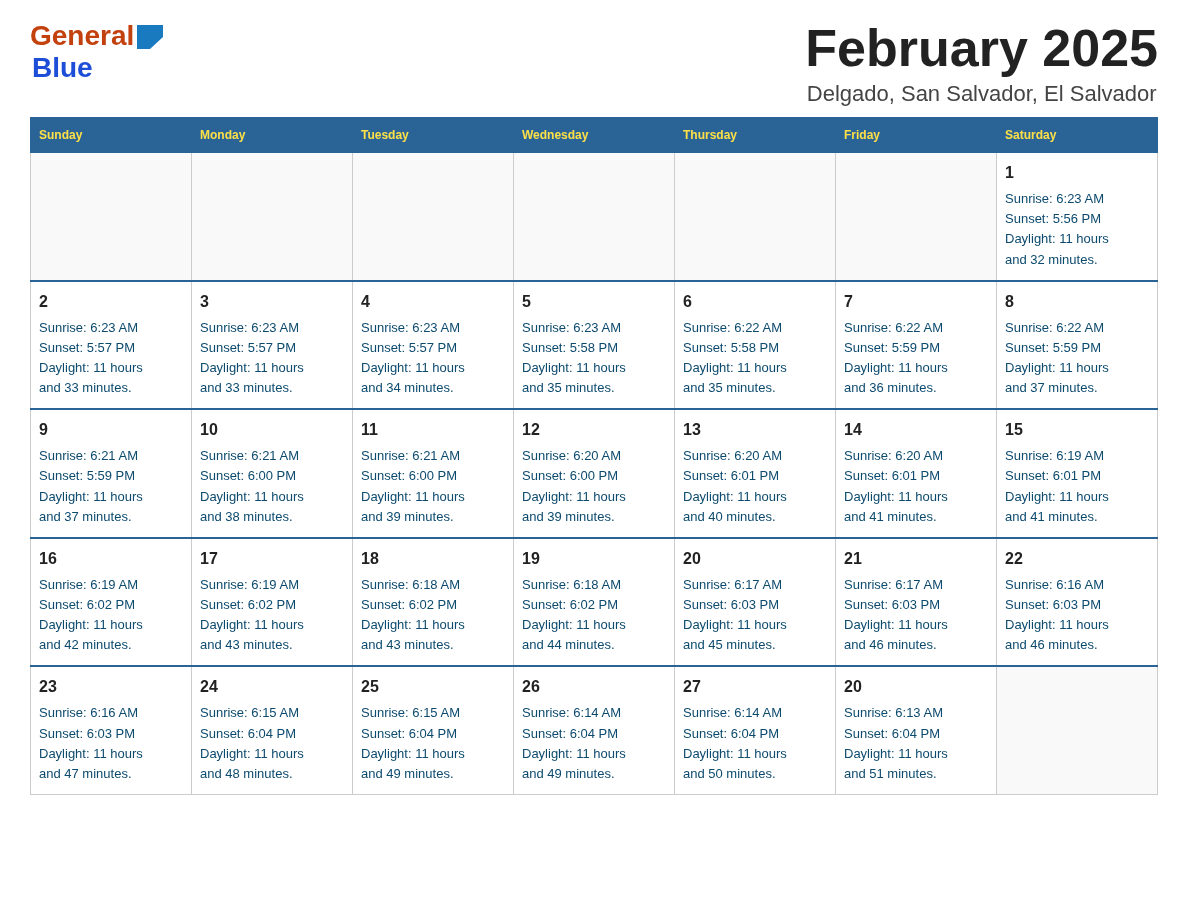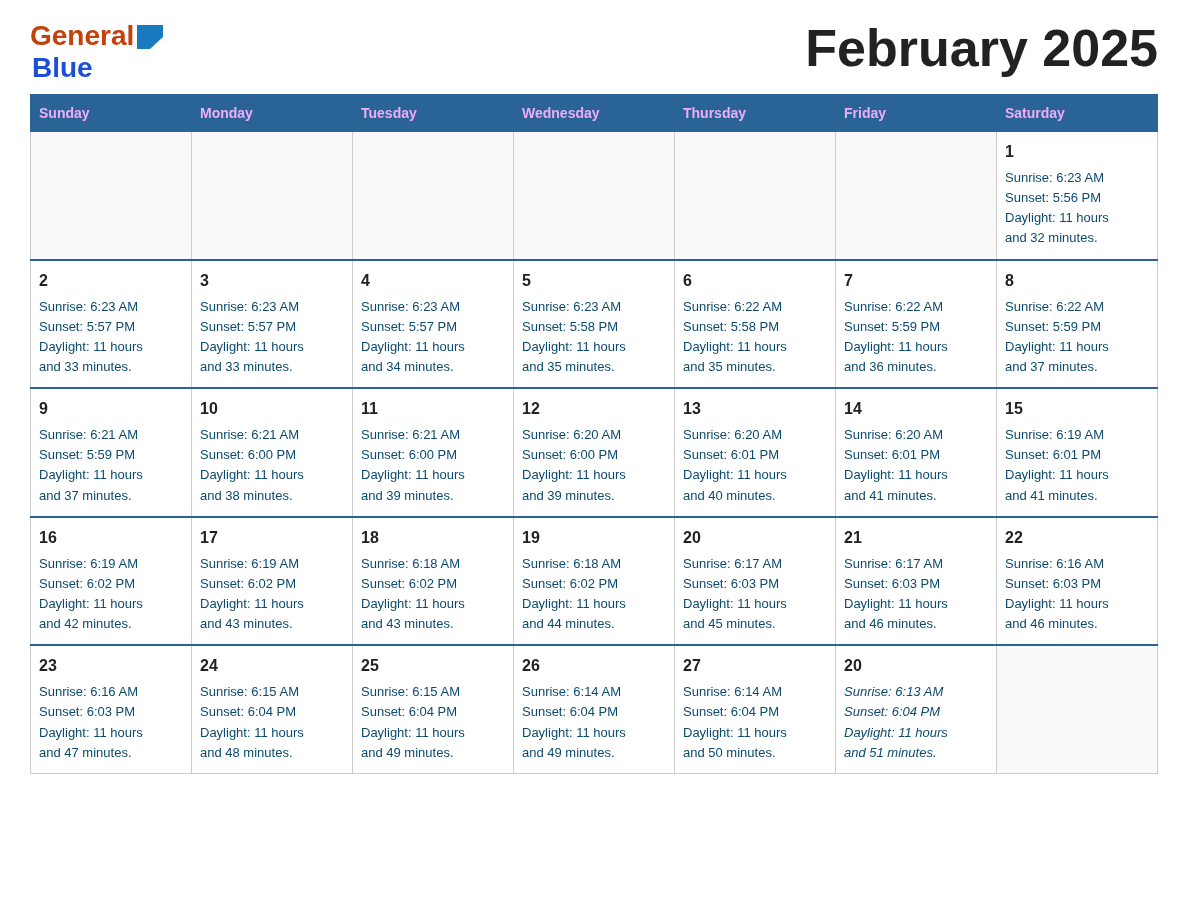--- a/index.html
+++ b/index.html
@@ -29,22 +29,22 @@
       color: #444;
       margin-top: 4px;
     }
     .calendar {
       width: 100%;
       border-collapse: collapse;
       margin-top: 10px;
     }
     .calendar th {
       background: #2a6496;
-      color: #f0abfc;
-      font-size: 14px;
+      color: #fde047;
+      font-size: 12px;
       font-weight: bold;
       padding: 10px 8px;
       text-align: left;
       border: 1px solid #2a6496;
     }
     .calendar td {
       border: 1px solid #ccc;
       vertical-align: top;
       padding: 8px 8px 10px 8px;
       width: 14.28%;
@@ -97,20 +97,21 @@
 
         </svg>
       </span>
     </div>
     <div class="logo-line2">
       <span style="font-size:28px;font-weight:bold;color:#1d4ed8;font-family:Arial,sans-serif;margin-left:2px;">Blue</span>
     </div>
   </div>
   <div class="title-section">
     <div class="month-title">February 2025</div>
+    <div class="location-title">Delgado, San Salvador, El Salvador</div>
   </div>
 </div>
 
 <table class="calendar">
   <thead>
     <tr>
     <th>Sunday</th>
         <th>Monday</th>
         <th>Tuesday</th>
         <th>Wednesday</th>
@@ -319,21 +320,21 @@
         </td>
         <td>
           <span class="day-number">27</span>
           <div class="day-info" style="white-space: pre-line;">Sunrise: 6:14 AM
 Sunset: 6:04 PM
 Daylight: 11 hours
 and 50 minutes.</div>
         </td>
         <td>
           <span class="day-number">20</span>
-          <div class="day-info" style="white-space: pre-line; font-style: italic;">Sunrise: 6:13 AM
+          <div class="day-info" style="white-space: pre-line;">Sunrise: 6:13 AM
 Sunset: 6:04 PM
 Daylight: 11 hours
 and 51 minutes.</div>
         </td>
         <td class="empty-cell"></td>
       </tr>
     </tbody>
 </table>
 
 </body></html>

